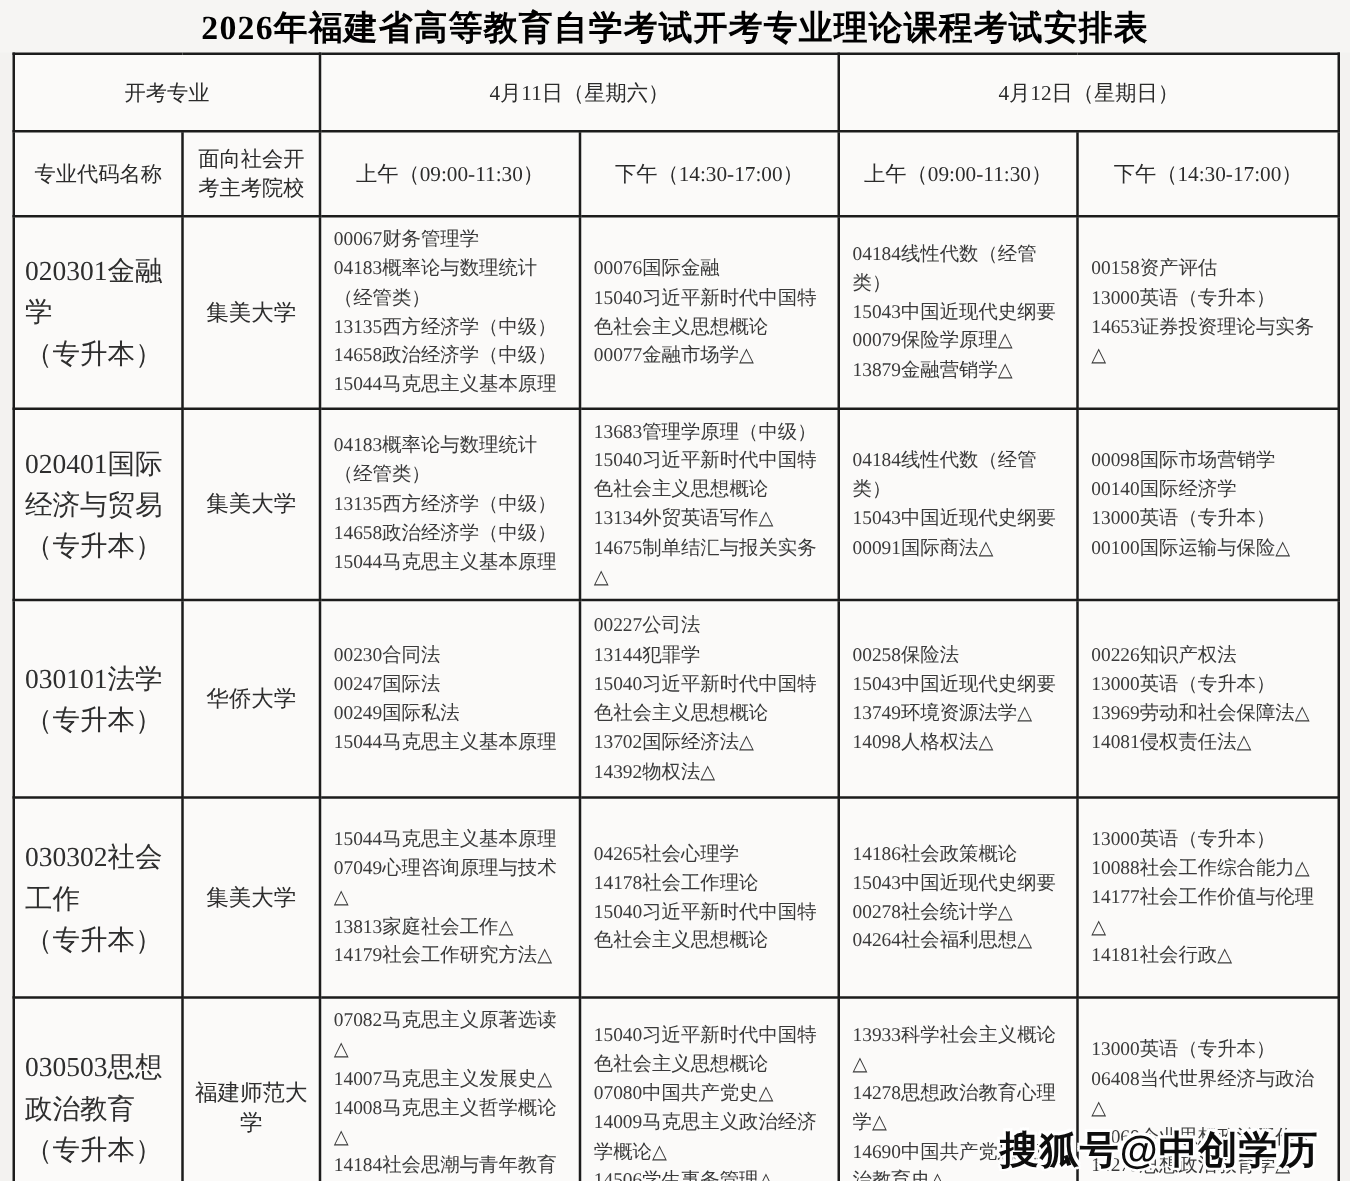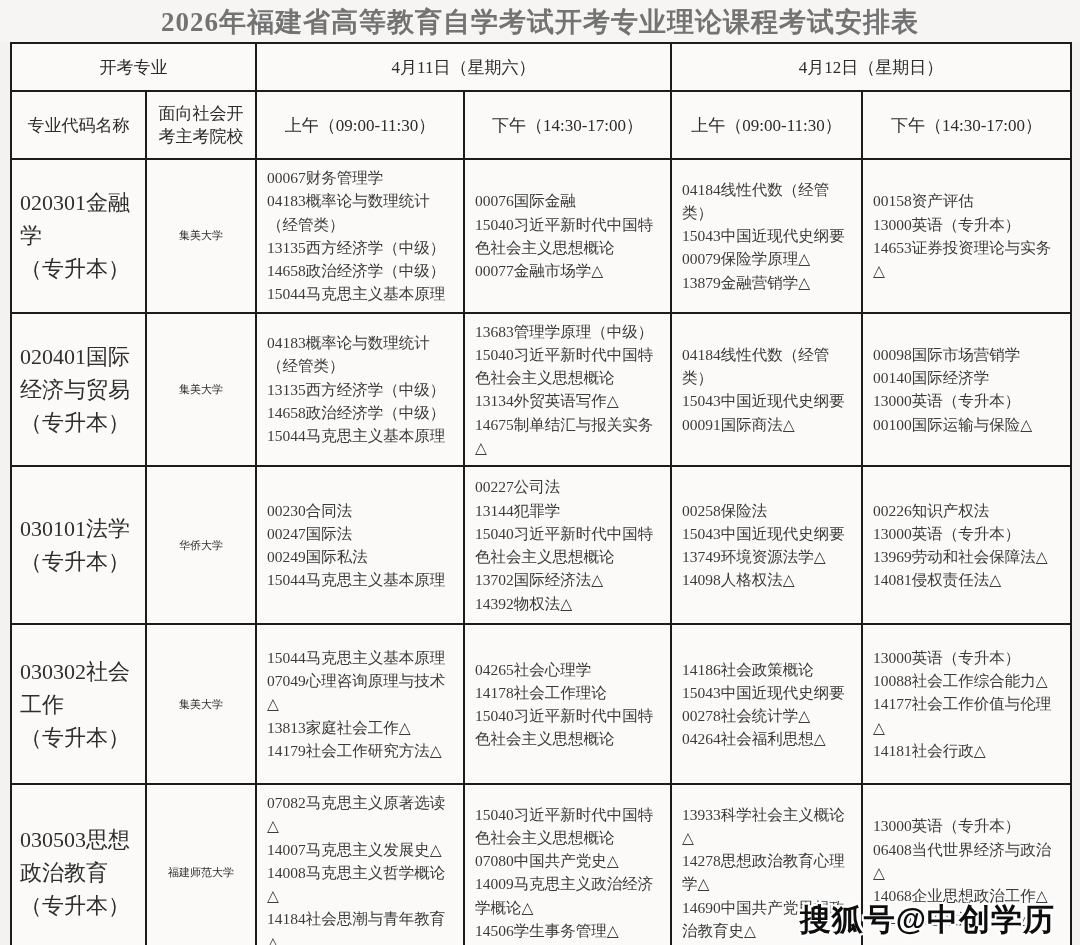--- a/index.html
+++ b/index.html
@@ -12,54 +12,54 @@
     position: relative;
     overflow: hidden;
   }
   .page-title {
     width: 1080px;
     height: 42px;
     line-height: 44px;
     text-align: center;
     font-size: 27px;
     font-weight: bold;
-    color: #737373;
+    color: #000000;
     letter-spacing: 1px;
     background: #f6f5f3;
   }
   table.schedule {
     border-collapse: collapse;
     table-layout: fixed;
     width: 1060px;
     margin: 0 10px;
     background: #fbfafa;
   }
   table.schedule th, table.schedule td {
     border: 2px solid #1c1c1c;
     vertical-align: middle;
     background: #fbfaf9;
   }
-  thead tr.hrow1 { height: 48px; margin-top: 24px; }
+  thead tr.hrow1 { height: 62px; margin-top: 24px; }
   thead tr.hrow2 { height: 68px; }
   th {
     font-weight: normal;
     font-size: 17px;
     text-align: center;
     color: #2b2b2b;
     padding: 2px 6px;
   }
   td.program-cell {
     text-align: left;
     font-size: 22px;
     padding: 2px 8px;
     line-height: 1.5;
   }
   td.school-cell {
     text-align: center;
-    font-size: 11px;
+    font-size: 18px;
     padding: 4px 6px;
   }
   td.courses-cell {
     text-align: left;
     font-size: 15.5px;
     padding: 6px 10px;
     line-height: 1.5;
   }
   .course { color: #3a3a3a; }
   tbody tr:nth-child(1) { height: 148px; }

